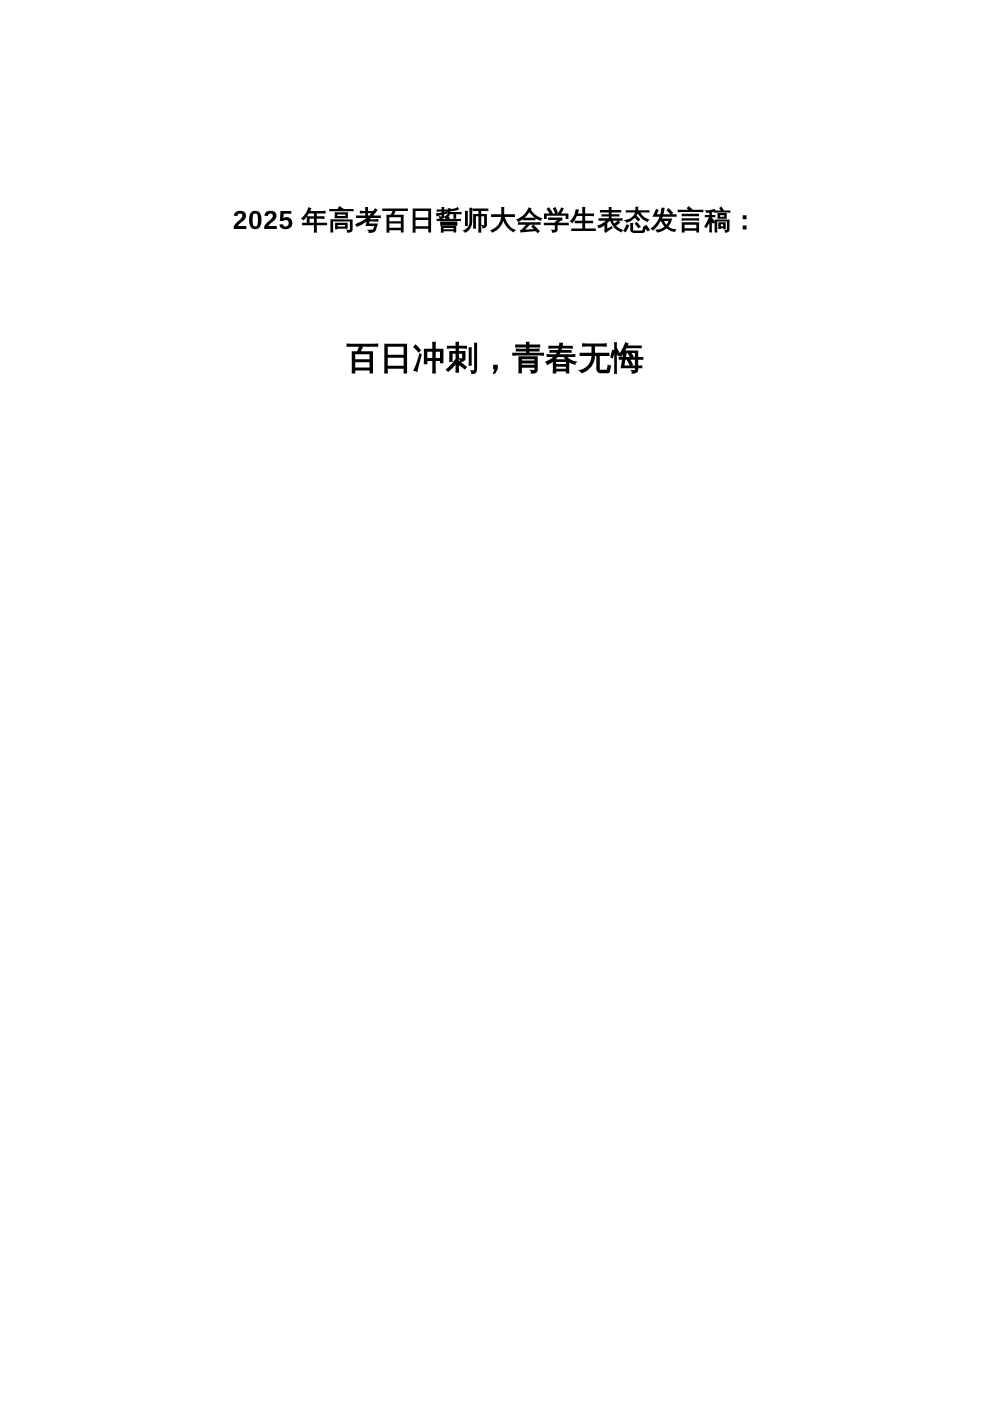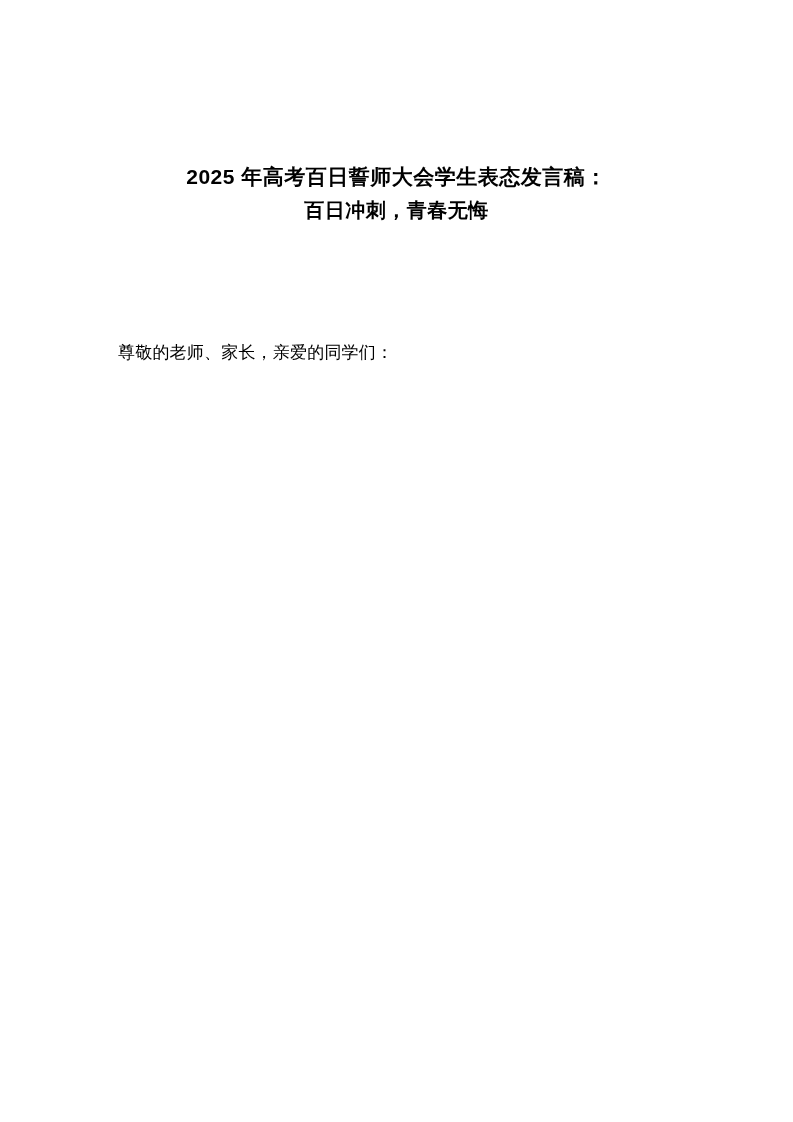--- a/index.html
+++ b/index.html
@@ -26,25 +26,26 @@
     padding-top: 160px;
   }
   .doc-title-line {
     font-size: 21px;
     font-weight: bold;
     text-align: center;
     letter-spacing: 0.5px;
     line-height: 1.6;
   }
   .doc-subtitle-line {
-    font-size: 20px;
+    font-size: 26px;
     font-weight: bold;
     text-align: center;
     letter-spacing: 0.5px;
     line-height: 1.6;
+    margin-top: 72px;
   }
   .body-block {
     margin-top: 108px;
   }
   p.para {
     font-size: 17px;
     line-height: 2.25;
     margin: 0 0 26px 0;
     text-align: justify;
     text-justify: inter-ideograph;
@@ -64,16 +65,15 @@
 <body>
 
 <div class="page">
 
   <div class="title-block">
     <div class="doc-title-line">2025 年高考百日誓师大会学生表态发言稿：</div>
     <div class="doc-subtitle-line">百日冲刺，青春无悔</div>
   </div>
 
   <div class="body-block">
-    <p class="para">尊敬的老师、家长，亲爱的同学们：</p>
   </div>
 
 </div>
 
 </body></html>

